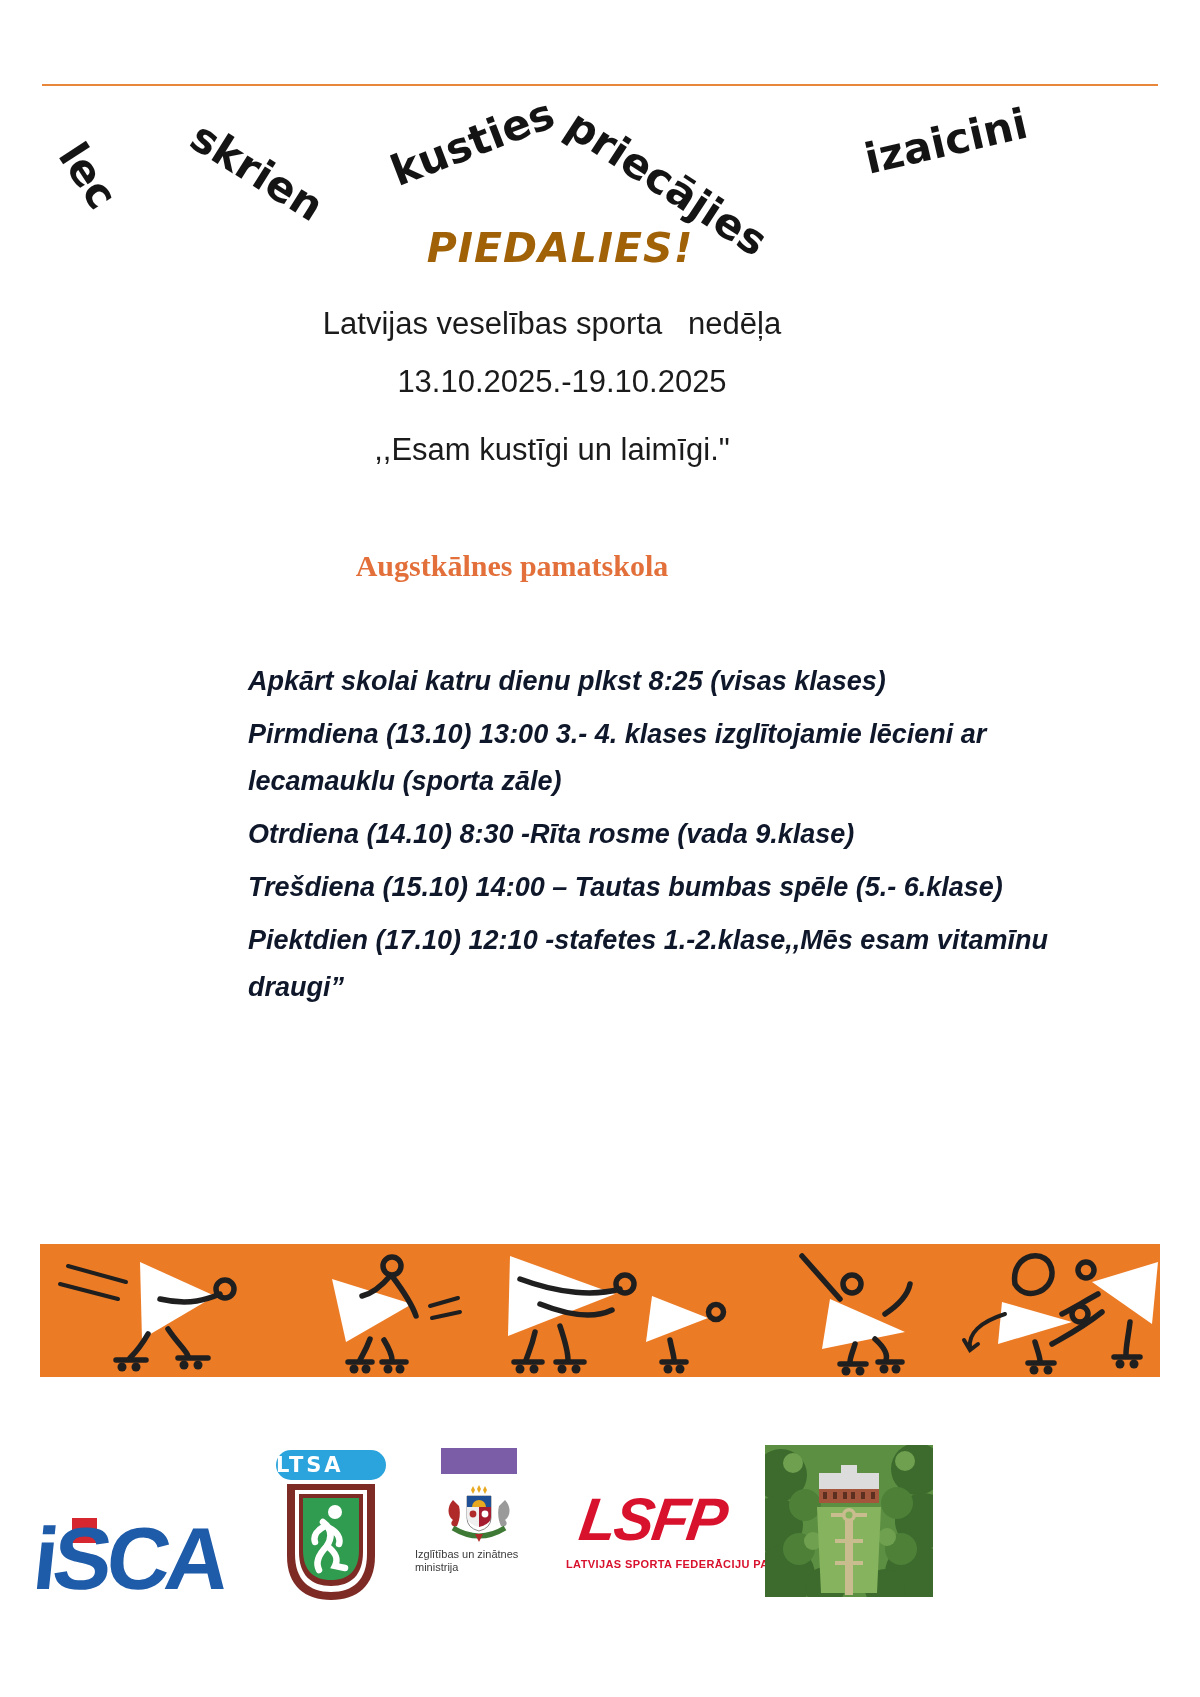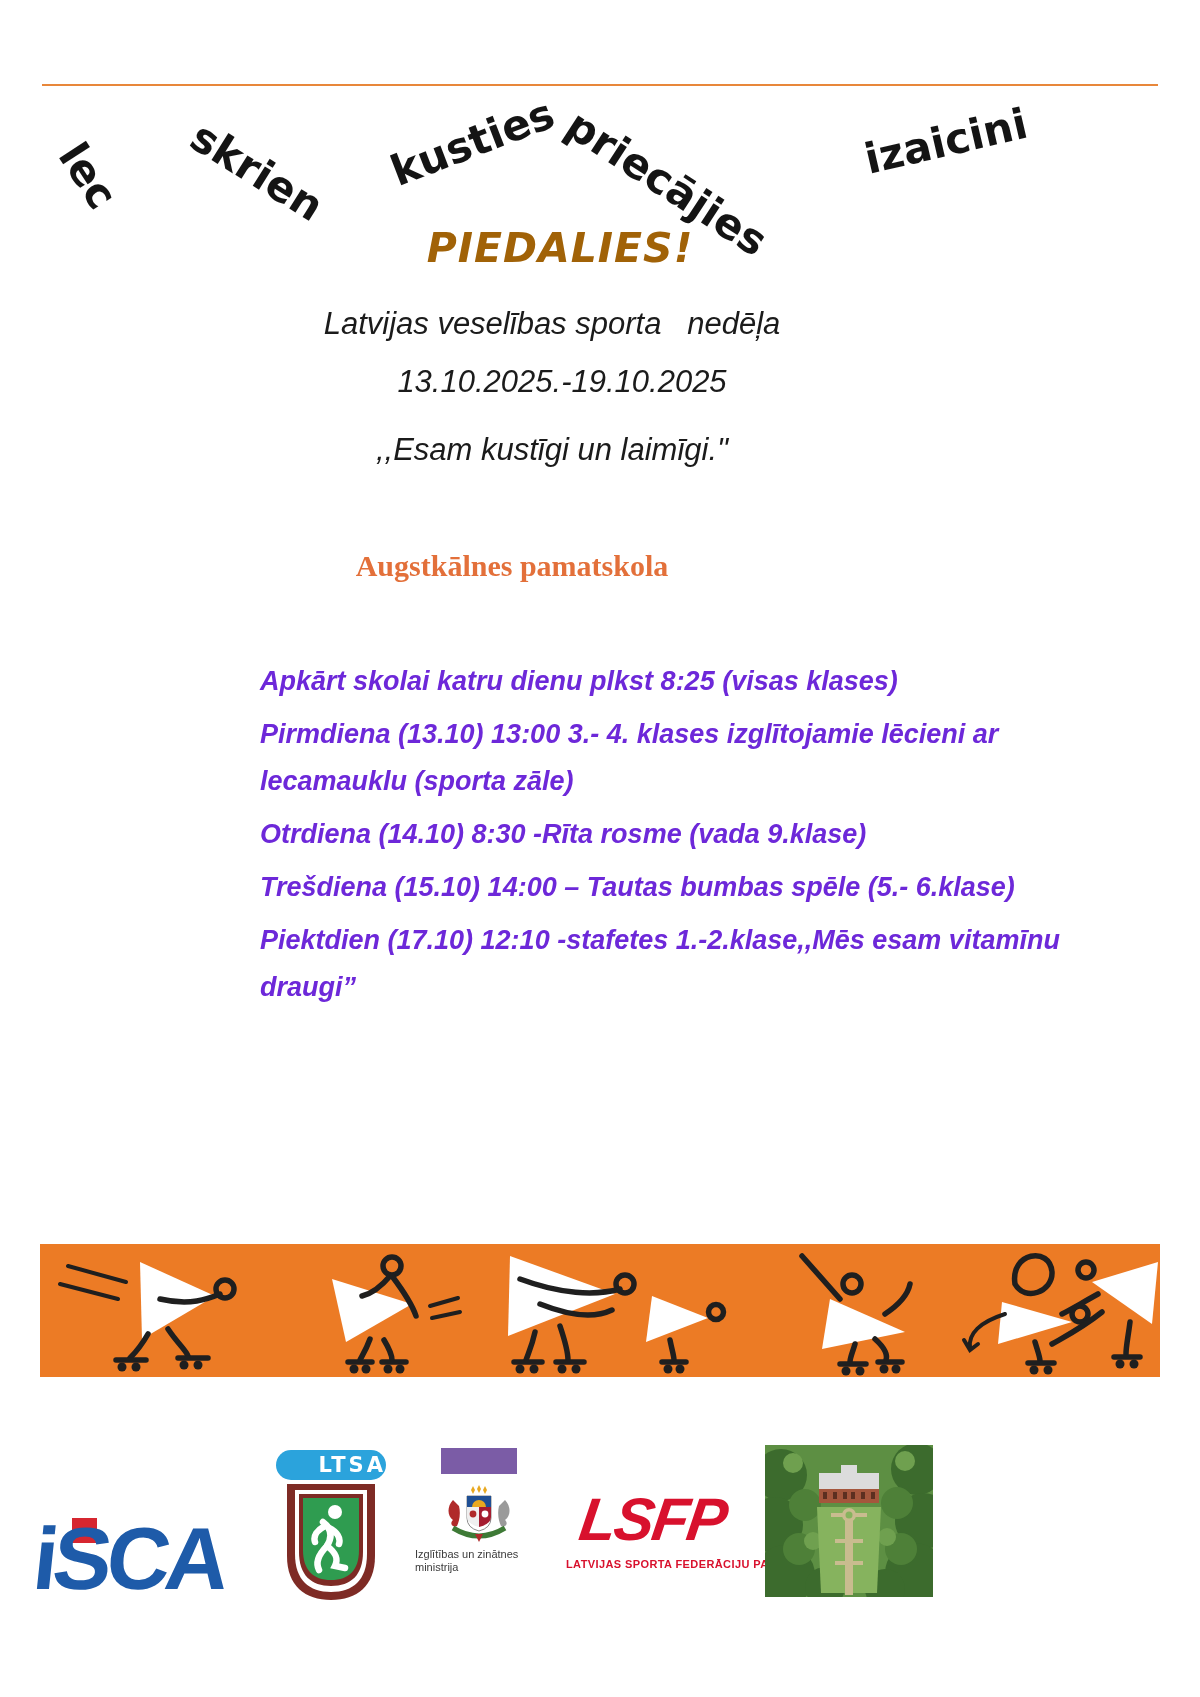--- a/index.html
+++ b/index.html
@@ -15,46 +15,46 @@
   .aw2{left:208px;top:112px;transform:rotate(32deg);}
   .aw3{left:384px;top:150px;transform:rotate(-21deg);}
   .aw4{left:584px;top:100px;transform:rotate(33deg);}
   .aw5{left:860px;top:136px;transform:rotate(-13deg);}
 
   .headline{position:absolute;top:224px;left:0;width:1120px;text-align:center;
             font-family:"DejaVu Sans",sans-serif;font-style:italic;font-weight:bold;
             font-size:41px;color:#a16207;letter-spacing:1px;}
 
   .line{position:absolute;left:0;width:1104px;text-align:center;white-space:pre;
-        font-style:italic;font-size:31px;color:#1b1b1b;}
+        font-size:31px;color:#1b1b1b;}
   .subtitle{top:306px;}
   .dates{top:364px;margin-left:10px;}
   .motto{top:432px;}
 
   .school{position:absolute;top:549px;left:0;width:1024px;text-align:center;
           font-family:"Liberation Serif",serif;font-weight:bold;font-size:30px;color:#E3703A;}
 
   .program-heading{position:absolute;top:604px;left:0;width:1000px;text-align:center;
                    font-weight:bold;font-size:31px;color:#111;letter-spacing:.5px;}
 
   .program{position:absolute;top:658px;left:248px;width:852px;}
-  .program p{margin:0 0 6px 12px;font-style:italic;font-weight:bold;font-size:27px;line-height:47px;
-             color:#6d28d9;white-space:pre-wrap;}
+  .program p{margin:0 0 6px 0;font-style:italic;font-weight:bold;font-size:27px;line-height:47px;
+             color:#0f172a;white-space:pre-wrap;}
 
   .banner{position:absolute;left:40px;top:1244px;width:1120px;height:133px;background:#EC7B25;}
   .banner svg{display:block;width:1120px;height:133px;}
 
   
   .isca{position:absolute;left:34px;top:1516px;width:225px;height:95px;}
   .isca-text{display:block;font-weight:bold;font-size:88px;line-height:86px;color:#1E5BA9;
              letter-spacing:-5px;transform:skewX(-6deg);}
   .isca-dot{position:absolute;left:38px;top:2px;width:25px;height:25px;background:#D62630;}
 
   .ltsa{position:absolute;left:276px;top:1450px;width:110px;height:152px;}
-  .ltsa-header{height:30px;background:#2BA3DC;border-radius:15px;color:#fff;text-align:right;
+  .ltsa-header{height:30px;background:#2BA3DC;border-radius:15px;color:#fff;text-align:left;
                font-family:"DejaVu Sans",sans-serif;font-weight:bold;font-size:21px;line-height:30px;
                letter-spacing:3px;}
   .ltsa-shield{position:absolute;left:7px;top:32px;}
 
   .ministry{position:absolute;left:415px;top:1448px;width:126px;height:130px;}
   .ministry-flag{position:absolute;left:26px;top:0;width:76px;height:26px;background:#7B5CA6;}
   .ministry .coat{position:absolute;left:24px;top:36px;}
   .ministry-text{position:absolute;left:0;top:100px;width:126px;
                  font-size:11px;line-height:13px;color:#3b3b3b;}
 

